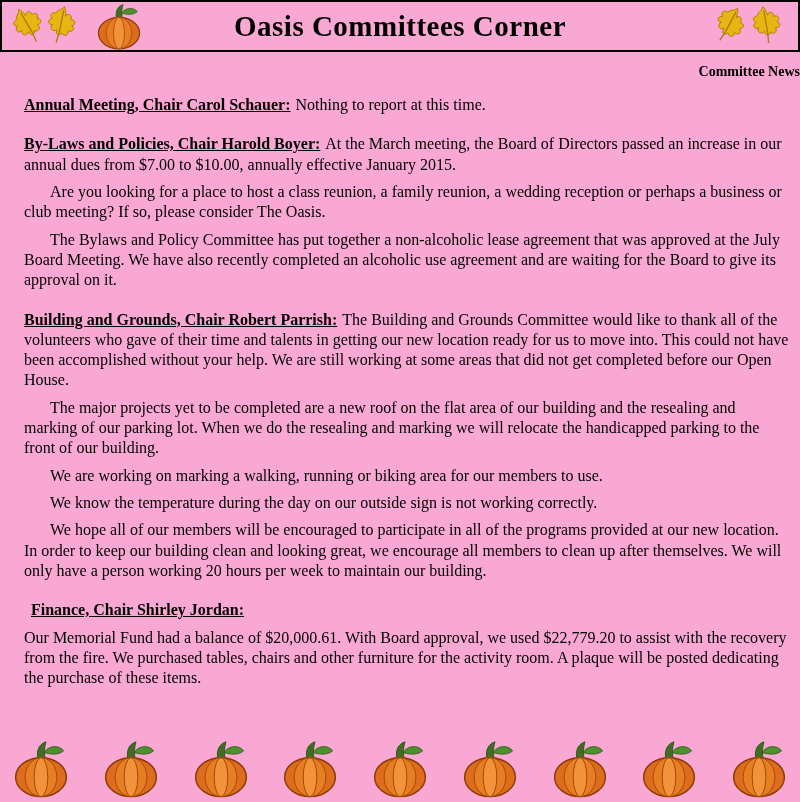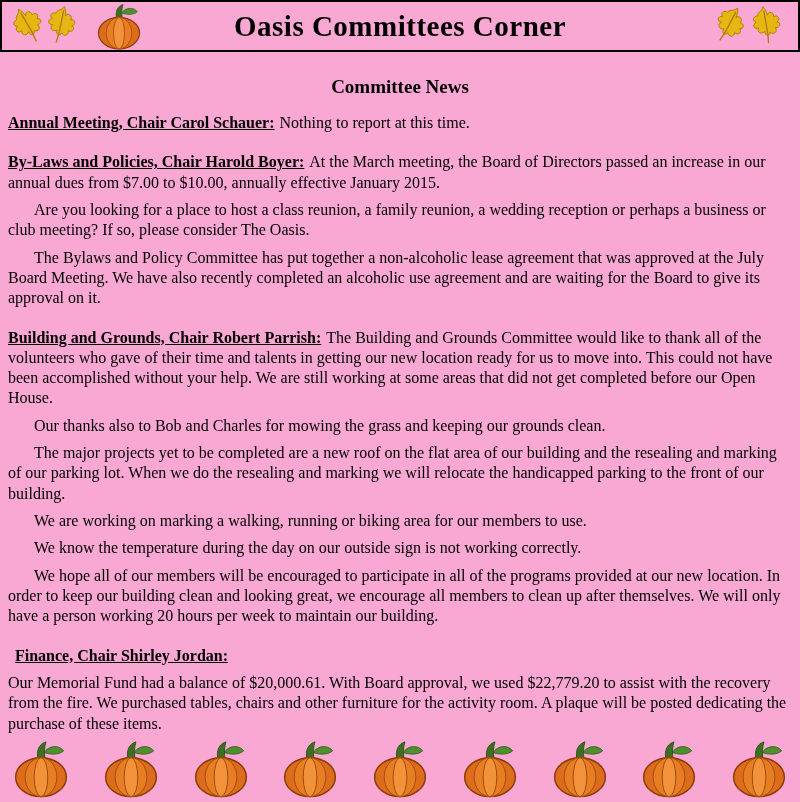--- a/index.html
+++ b/index.html
@@ -42,29 +42,29 @@
   .decor.right { right: 10px; }
   .leaf { width: 42px; height: 42px; flex: 0 0 auto; }
   .leaf.l1 { transform: rotate(-32deg); }
   .leaf.l2 { transform: rotate(10deg); margin-left: -10px; }
   .leaf.r1 { transform: rotate(26deg); }
   .leaf.r2 { transform: rotate(-12deg); margin-left: -4px; }
   .pumpkin-hd { width: 58px; height: 47px; margin-left: 8px; }
 
   
   .subtitle {
-    text-align: center;
-    font-size: 19px;
+    text-align: right;
+    font-size: 14px;
     font-weight: bold;
-    margin-top: 24px;
+    margin-top: 12px;
   }
 
   
   .content {
-    padding: 6px 8px 0 8px;
+    padding: 6px 8px 0 24px;
     font-size: 16px;
     line-height: 1.27;
   }
   .content section { margin-top: 19px; }
   .content section:first-child { margin-top: 9px; }
   .para { margin-top: 7px; }
   .para:first-child { margin-top: 0; }
   .para.indent { text-indent: 26px; }
   .sec-head {
     font-weight: bold;
@@ -139,21 +139,20 @@
     </section>
 
     <section>
       <p class="para"><span class="sec-head">By-Laws and Policies, Chair Harold Boyer:</span><span class="lead-text">At the March meeting, the Board of Directors passed an increase in our annual dues from $7.00 to $10.00, annually effective January 2015.</span></p>
       <p class="para indent">Are you looking for a place to host a class reunion, a family reunion, a wedding reception or perhaps a business or club meeting?  If so, please consider The Oasis.</p>
       <p class="para indent">The  Bylaws and Policy Committee has put together a non-alcoholic lease agreement that was approved at the July Board Meeting.  We have also recently completed an alcoholic use agreement and are waiting for the Board to give its approval on it.</p>
     </section>
 
     <section>
       <p class="para"><span class="sec-head">Building and Grounds, Chair Robert Parrish:</span><span class="lead-text">The Building and Grounds Committee would like to thank all of the volunteers who gave of their time and talents in getting our new location ready for us to move into.  This could not have been accomplished without your help.  We are still working at some areas that did not get completed before our Open House.</span></p>
-      <p class="para indent">Our thanks also to Bob and Charles for mowing the grass and keeping our grounds clean.</p>
       <p class="para indent">The major projects yet to be completed are a new roof on the flat area of our building and the resealing and marking of our parking lot.  When we do the resealing and marking we will relocate the handicapped parking to the front of our building.</p>
       <p class="para indent">We are working on marking a walking, running or biking area for our members to use.</p>
       <p class="para indent">We know the temperature during the day on our outside sign is not working correctly.</p>
       <p class="para indent">We hope all of our members will be encouraged to participate in all of the programs provided at our new location.  In order to keep our building clean and looking great, we encourage all members to clean up after themselves.  We will only have a person working 20 hours per week to maintain our building.</p>
     </section>
 
     <section>
       <p class="para">
           <span class="sec-head finance-head">Finance, Chair Shirley Jordan:</span>
         </p>

